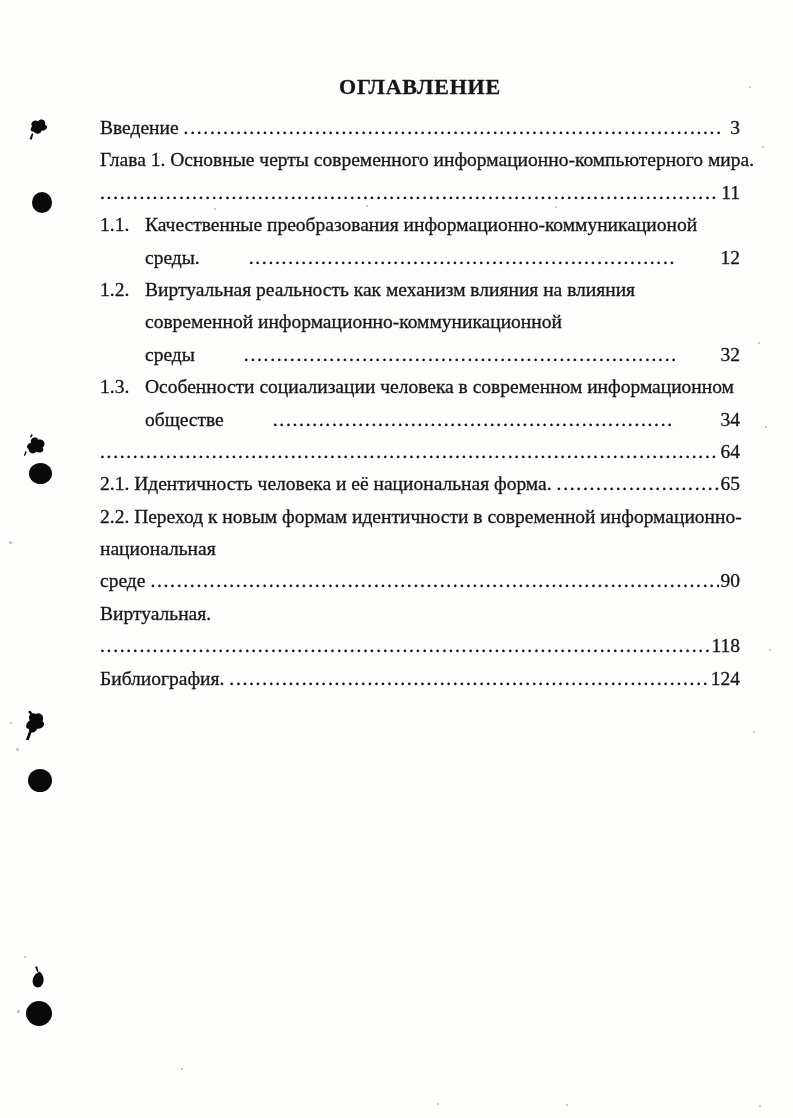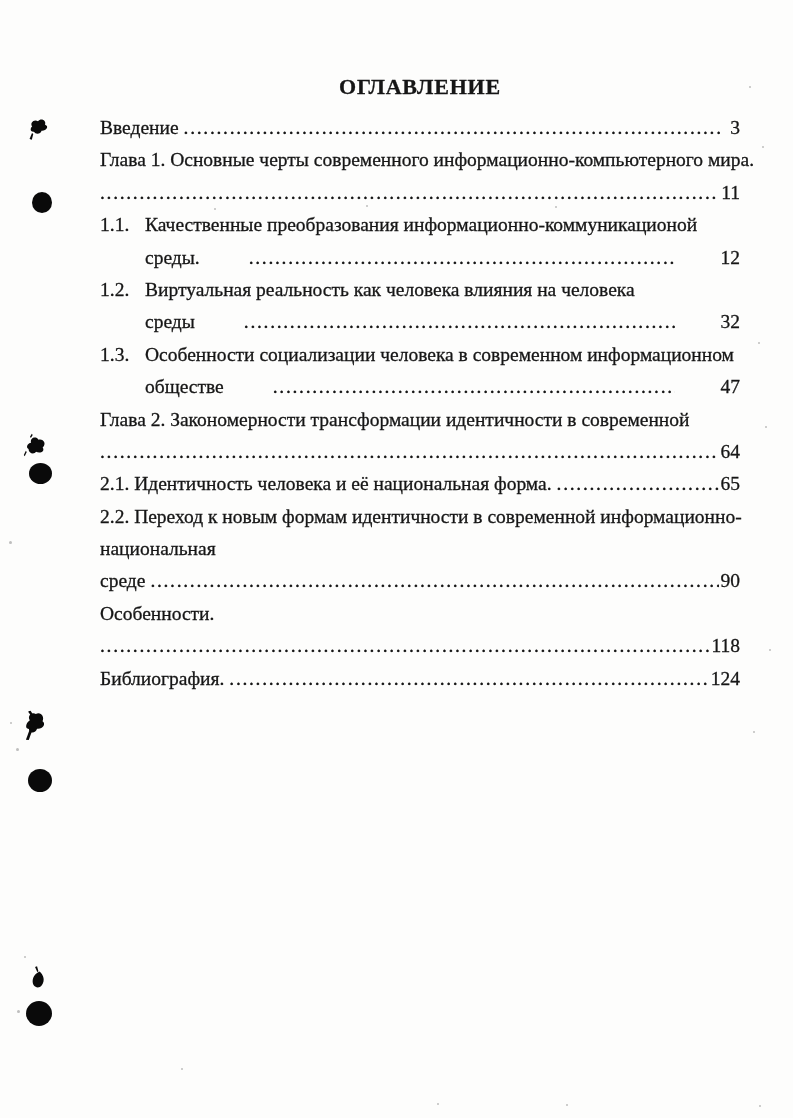--- a/index.html
+++ b/index.html
@@ -78,44 +78,44 @@
     </div>
 
     <div class="line cont">
       <span class="txt">среды.</span>
       <span class="dots">............................................................................................................................................</span>
       <span class="pg">12</span>
     </div>
 
     <div class="line item">
       <span class="num">1.2.</span>
-      <span class="txt">Виртуальная реальность как человека влияния на человека</span>
-    </div>
-
+      <span class="txt">Виртуальная реальность как механизм влияния на влияния</span>
+    </div>
+
+    <div class="line cont">
+      <span class="txt">современной информационно-коммуникационной</span>
+    </div>
 
     <div class="line cont">
       <span class="txt">среды</span>
       <span class="dots">............................................................................................................................................</span>
       <span class="pg">32</span>
     </div>
 
     <div class="line item">
       <span class="num">1.3.</span>
       <span class="txt">Особенности социализации человека в современном информационном</span>
     </div>
 
     <div class="line cont">
       <span class="txt">обществе</span>
       <span class="dots">............................................................................................................................................</span>
-      <span class="pg">47</span>
-    </div>
-
-    <div class="line">
-      <span class="txt">Глава 2. Закономерности трансформации идентичности в современной</span>
-    </div>
+      <span class="pg">34</span>
+    </div>
+
 
 
     <div class="line">
       <span class="dots">............................................................................................................................................</span>
       <span class="pg">64</span>
     </div>
 
     <div class="line">
       <span class="txt">2.1. Идентичность человека и её национальная форма.</span>
       <span class="dots">............................................................................................................................................</span>
@@ -130,21 +130,21 @@
       <span class="txt">национальная</span>
     </div>
 
     <div class="line">
       <span class="txt">среде</span>
       <span class="dots">............................................................................................................................................</span>
       <span class="pg">90</span>
     </div>
 
     <div class="line">
-      <span class="txt">Особенности.</span>
+      <span class="txt">Виртуальная.</span>
     </div>
 
     <div class="line">
       <span class="dots">............................................................................................................................................</span>
       <span class="pg">118</span>
     </div>
 
     <div class="line">
       <span class="txt">Библиография.</span>
       <span class="dots">............................................................................................................................................</span>

